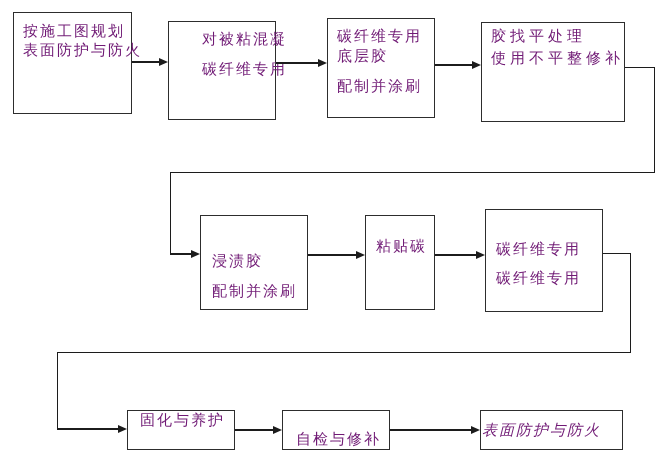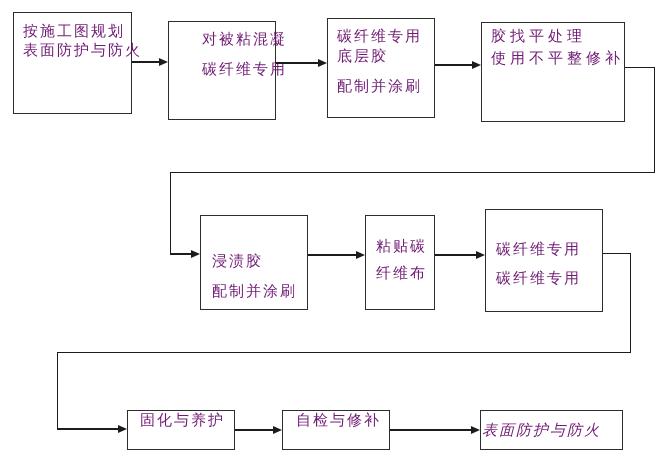--- a/index.html
+++ b/index.html
@@ -43,21 +43,21 @@
   .b5 { left: 200px; top: 215px; width: 108px; height: 95px;  padding: 30px 3px 8px 11px; }
   .b5 .line { line-height: 30px; }
 
   .b6 { left: 365px; top: 215px; width: 70px;  height: 95px;  padding: 16px 3px 8px 10px; }
   .b6 .line { line-height: 27px; }
 
   .b7 { left: 485px; top: 209px; width: 118px; height: 103px; padding: 24px 3px 0 10px; }
   .b7 .line { line-height: 29px; }
 
   .b8  { left: 127px; top: 410px; width: 108px; height: 40px; display: flex; align-items: flex-start; padding-left: 12px; }
-  .b9  { left: 282px; top: 410px; width: 108px; height: 40px; display: flex; align-items: flex-start; padding-left: 13px; }
+  .b9  { left: 282px; top: 410px; width: 108px; height: 40px; display: flex; align-items: flex-end; padding-left: 13px; }
   .b10 { left: 480px; top: 410px; width: 143px; height: 40px; display: flex; align-items: center; padding-left: 1px; font-style: italic; }
 
   
   .h  { position: absolute; height: 1px; background: #1c1c1c; }
   .v  { position: absolute; width: 1px;  background: #1c1c1c; }
   .sh { position: absolute; height: 2px; background: #1c1c1c; }
   .ah {
     position: absolute;
     width: 0; height: 0;
     border-top: 4px solid transparent;
@@ -91,21 +91,20 @@
     <div class="line">使用不平整修补</div>
   </div>
 
   <div class="box b5">
     <div class="line">浸渍胶</div>
     <div class="line">配制并涂刷</div>
   </div>
 
   <div class="box b6">
     <div class="line">粘贴碳</div>
-    <div class="line">纤维布</div>
   </div>
 
   <div class="box b7">
     <div class="line">碳纤维专用</div>
     <div class="line">碳纤维专用</div>
   </div>
 
   <div class="box b8">
     <div class="line">固化与养护</div>
   </div>

